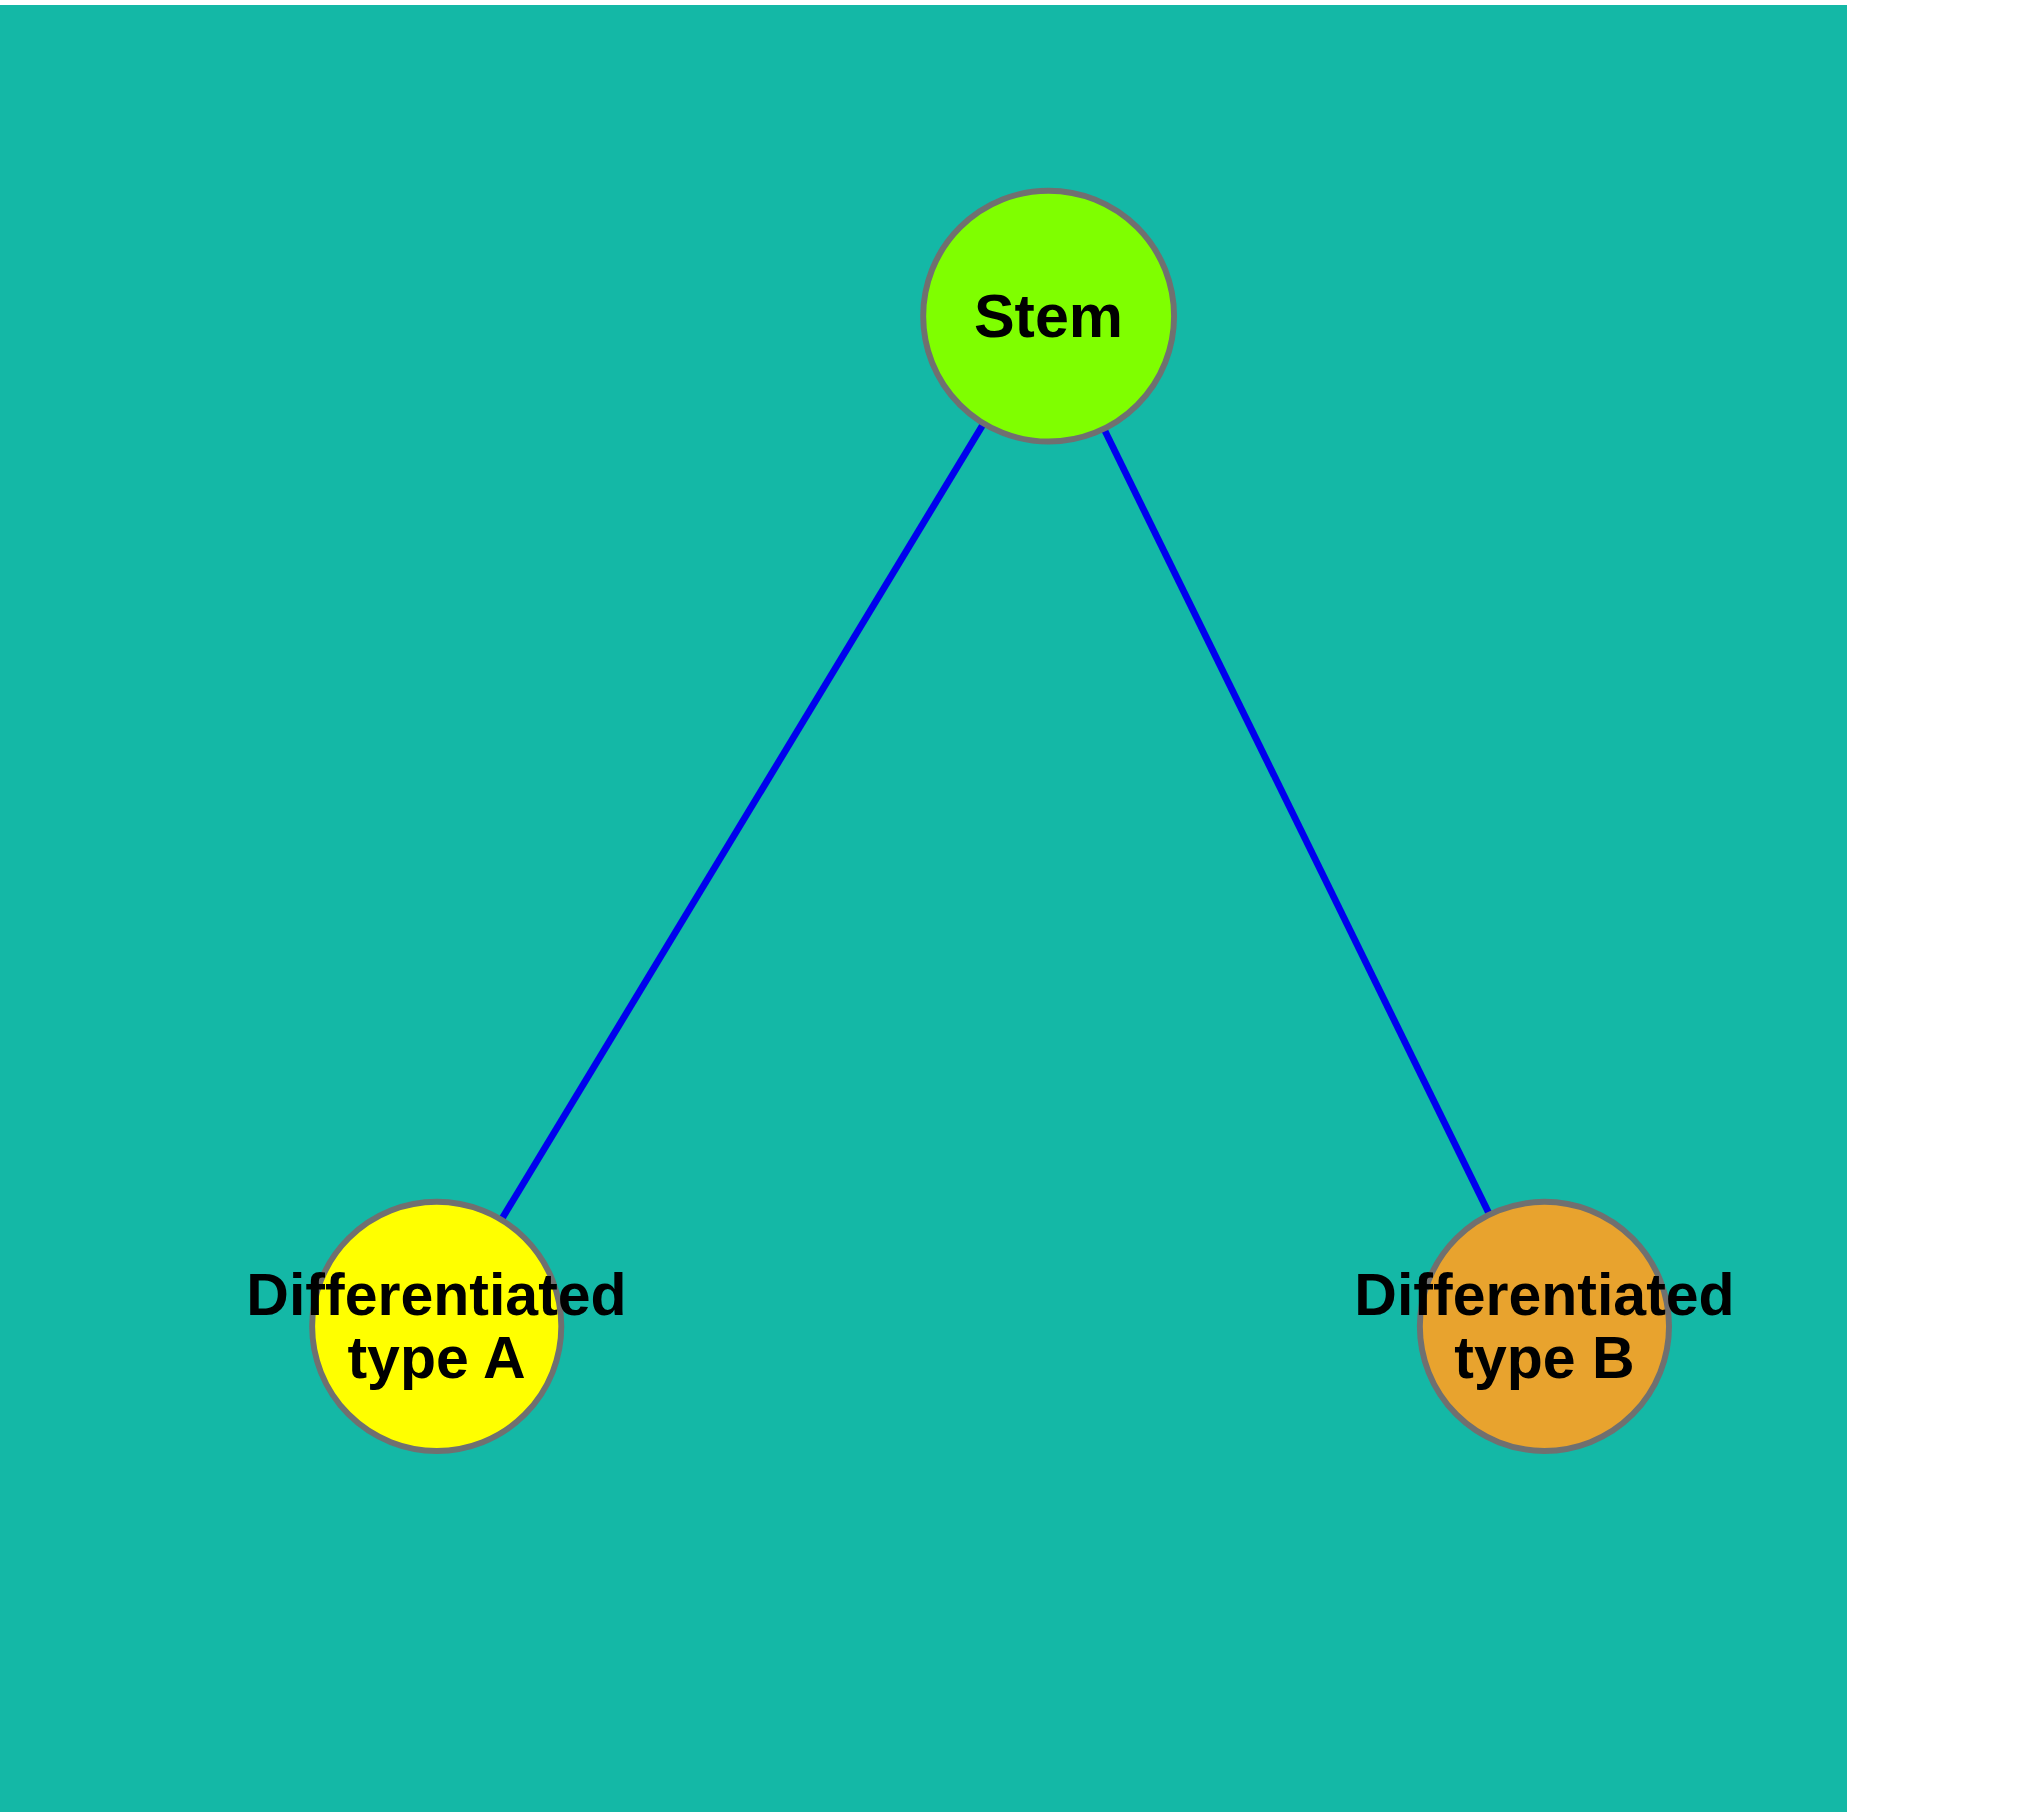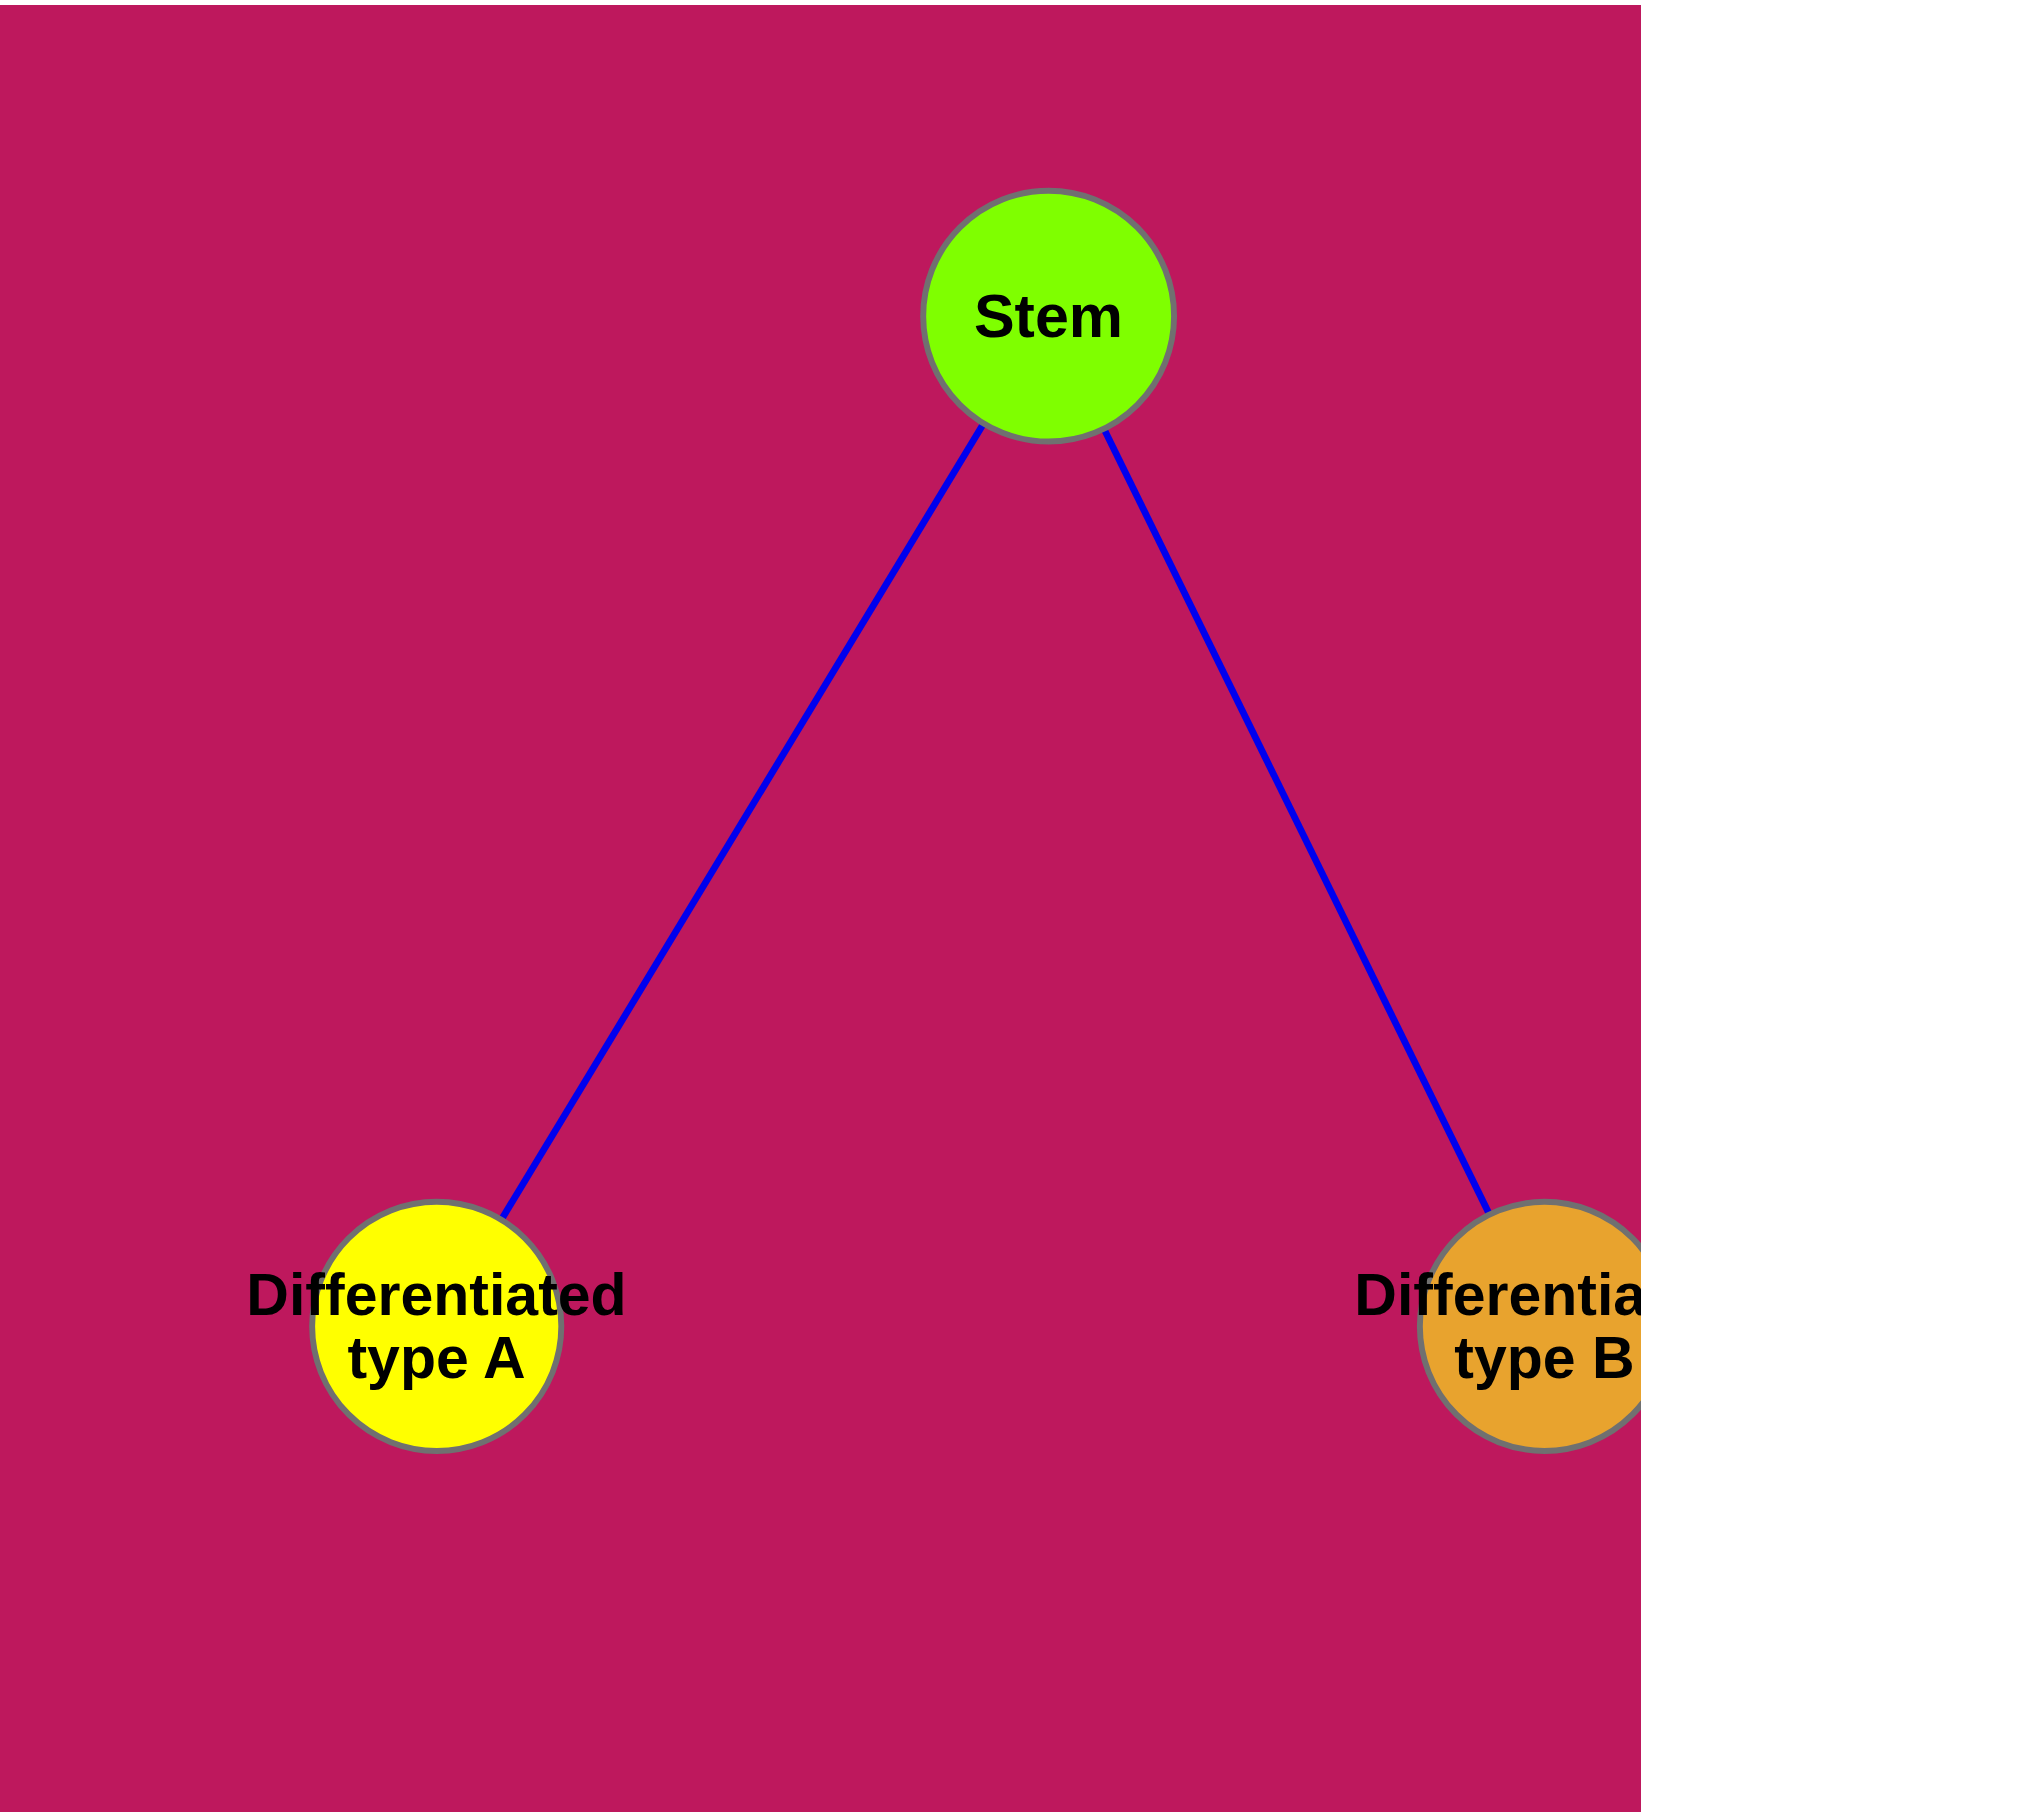--- a/index.html
+++ b/index.html
@@ -44,21 +44,21 @@
   .node-label.root {
     font-size: 61px;
   }
   .node-label.leaf {
     font-size: 59px;
   }
 </style>
 </head>
 <body>
 
-<div id="canvas" style="width: 1641px; height: 1812px; background: #be185d;">
+<div id="canvas" style="width: 1847px; height: 1812px; background: #14b8a6;">
 
   <div id="top-strip" style="background: rgb(255, 255, 255); width: 2021px;"></div>
 
   <svg id="graph-svg" viewBox="0 0 2384 2138" xmlns="http://www.w3.org/2000/svg">
     <g id="edge-layer">
         <line x1="1159.547180973974" y1="500.87224415377125" x2="591.9347399689956" y2="1437.9830885830434" stroke="#0000ee" stroke-width="8" stroke-linecap="butt"></line>
         <line x1="1302.8657954077685" y1="507.2085950872819" x2="1756.574778474558" y2="1431.689121267817" stroke="#0000ee" stroke-width="8" stroke-linecap="butt"></line>
       </g>
     <g id="node-layer">
         <circle cx="1237" cy="373" r="148" fill="#7fff00" stroke="#707070" stroke-width="7"></circle>

